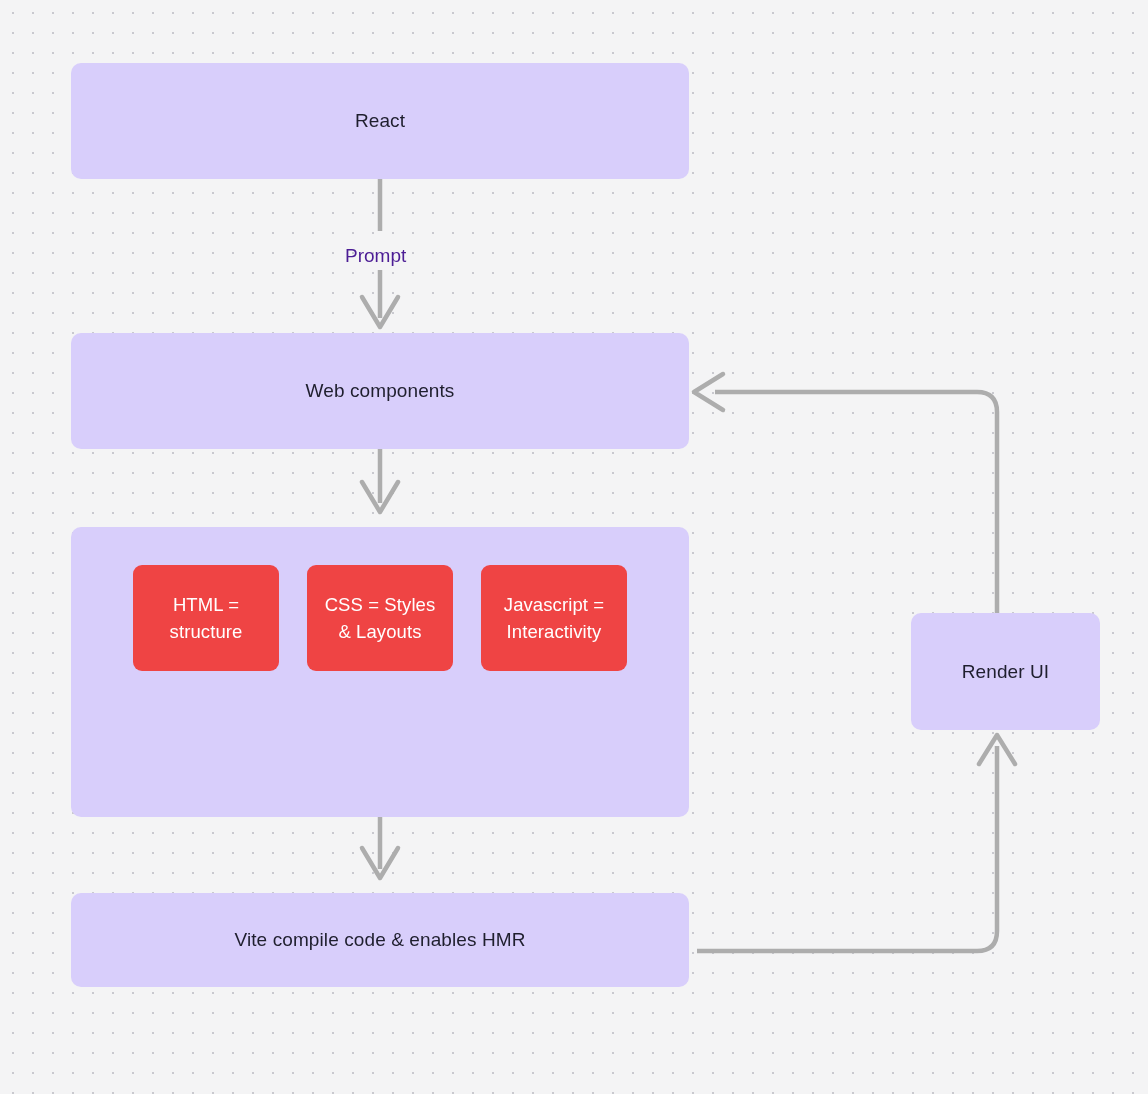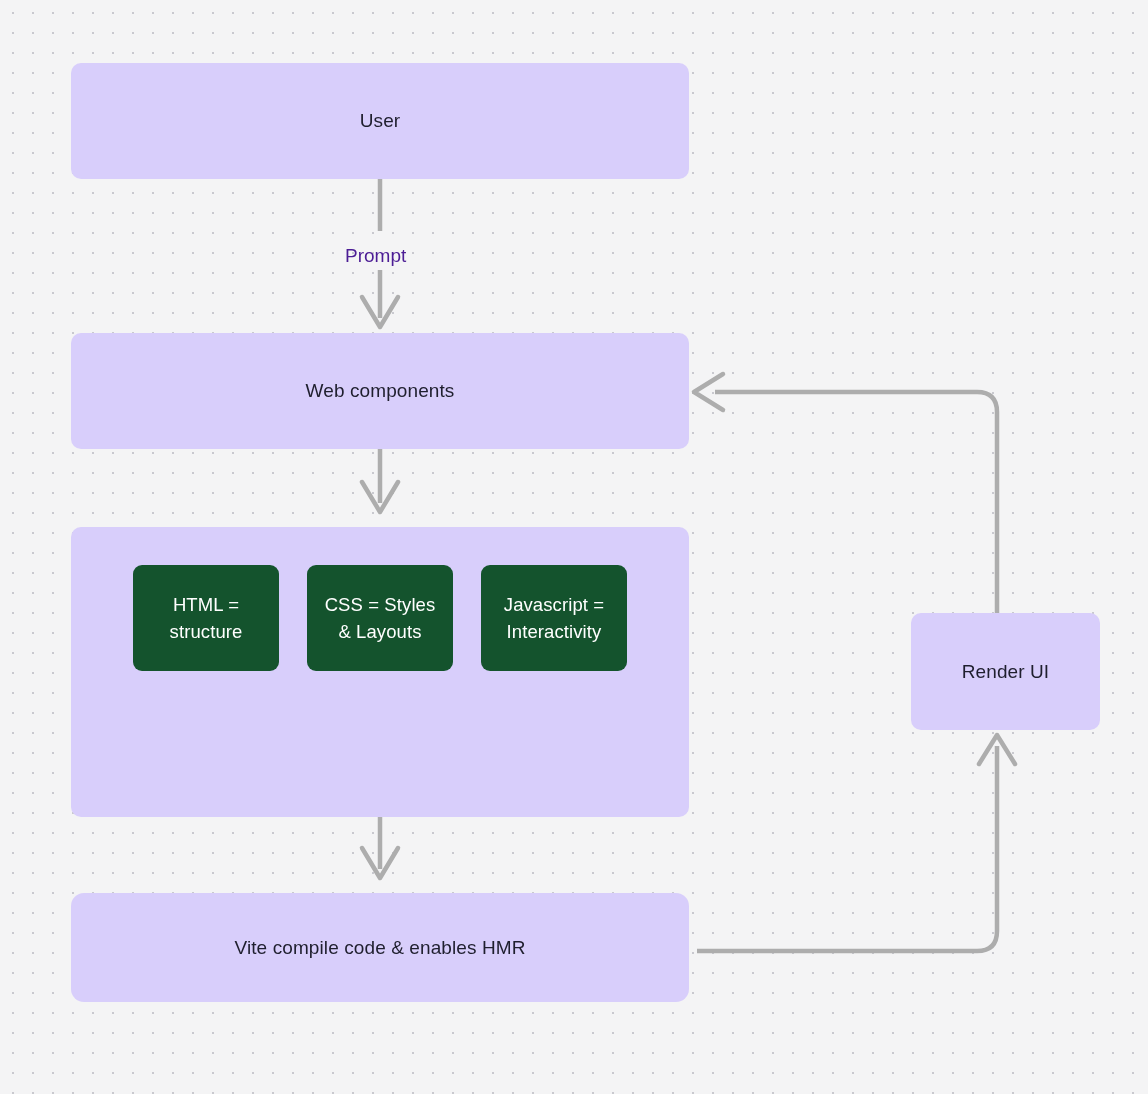--- a/index.html
+++ b/index.html
@@ -41,37 +41,37 @@
     text-align: center;
     letter-spacing: .1px;
   }
 
   .node-label { pointer-events: none; }
 
   
   #node-user        { left:71px;  top:63px;  width:618px; height:116px; }
   #node-webapp      { left:71px;  top:333px; width:618px; height:116px; }
   #node-react       { left:71px;  top:527px; width:618px; height:290px; display:block; }
-  #node-vite        { left:71px;  top:893px; width:618px; height:109px;border-radius:13px; }
+  #node-vite        { left:71px;  top:893px; width:618px; height:94px; }
   #node-render      { left:903px; top:613px; width:189px; height:117px;margin-left:8px; }
 
   
   .chip-row {
     position: absolute;
     left: 0;
     top: 38px;
     width: 100%;
     display: flex;
     justify-content: center;
     gap: 28px;
   }
   .chip {
     width: 146px;
     height: 106px;
-    background: #14532d;
+    background: #ef4444;
     border-radius: 9px;
     display: flex;
     align-items: center;
     justify-content: center;
     color: #ffffff;
     font-size: 18.5px;
     line-height: 1.48;
     text-align: center;
     padding: 0 8px;
     white-space: pre-line;
@@ -126,21 +126,21 @@
     <polyline class="head" points="362,848 380,878 398,848"></polyline>
 
     <path d="M 697 951 L 977 951 Q 997 951 997 931 L 997 746"></path>
     <polyline class="head" points="979,764 997,735 1015,764"></polyline>
 
     <path d="M 997 613 L 997 412 Q 997 392 977 392 L 715 392"></path>
     <polyline class="head" points="723,374 694,392 723,410"></polyline>
   </svg>
 
   <div class="node" id="node-user">
-    <span class="node-label">User</span>
+    <span class="node-label">React</span>
   </div>
 
   <div class="edge-label" id="label-prompt">Prompt</div>
 
   <div class="node" id="node-webapp">
     <span class="node-label">Web components</span>
   </div>
 
   <div class="node" id="node-react">
     <div class="chip-row">

